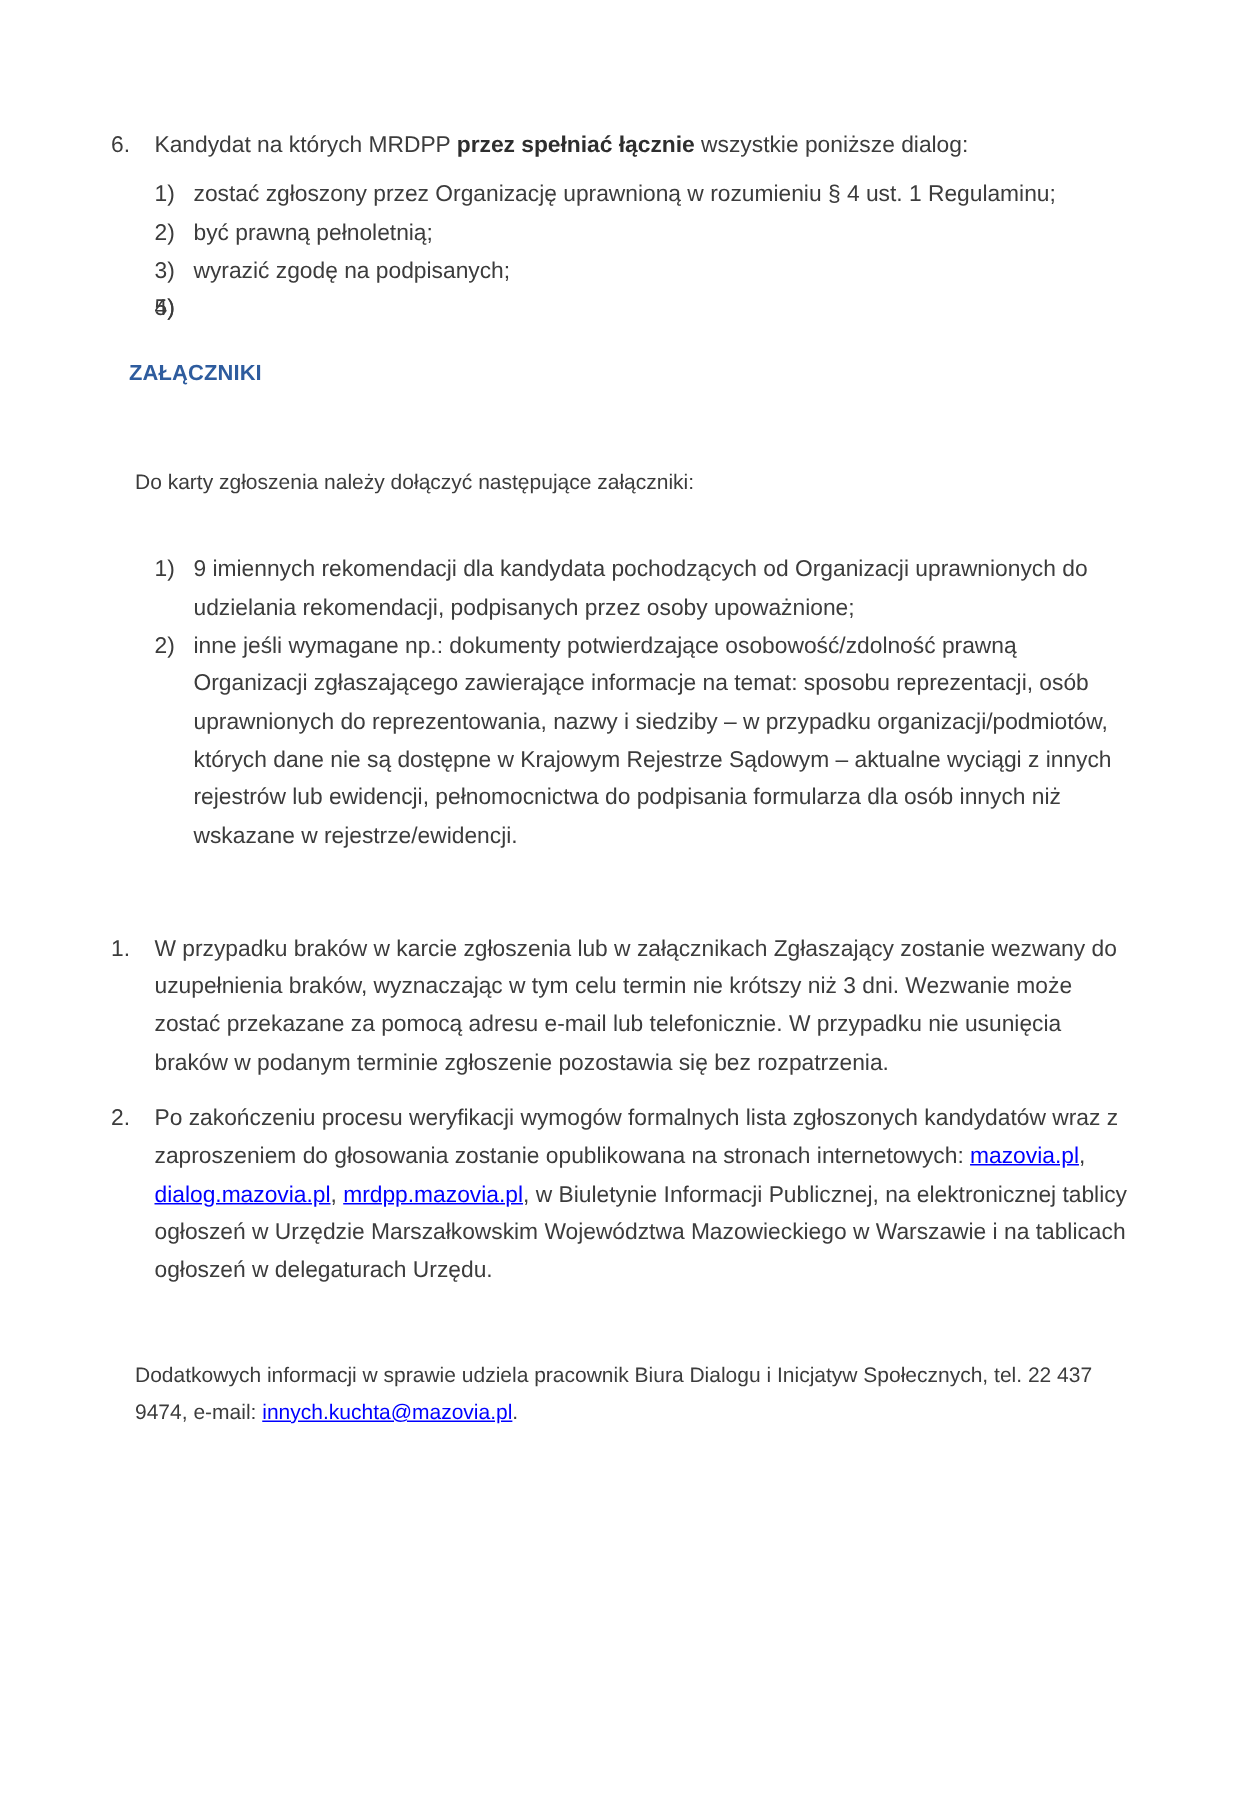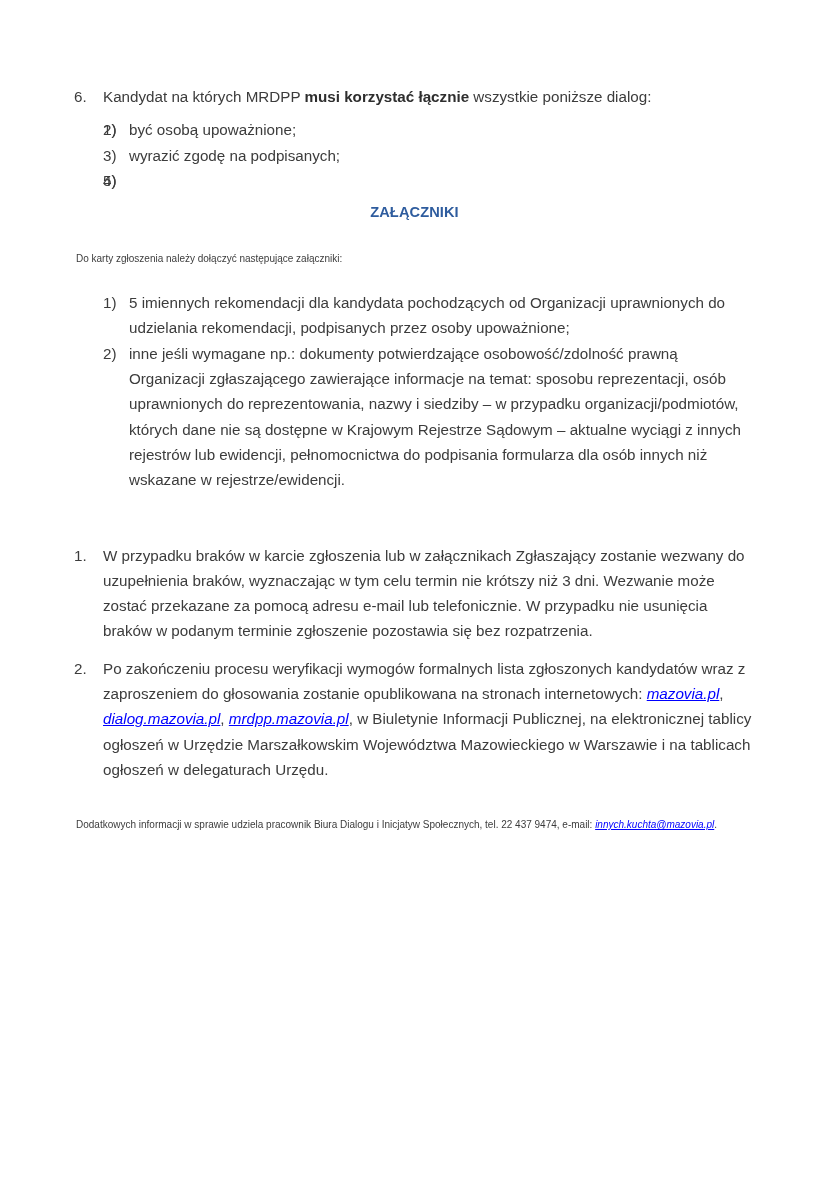--- a/index.html
+++ b/index.html
@@ -20,24 +20,24 @@
     position: relative;
     width: 829px;
     height: 1203px;
     box-sizing: border-box;
     padding: 84px 74px 0 74px;
     background: #ffffff;
   }
 
   
   .para {
-    font-size: 10px;
+    font-size: 14px;
     line-height: 25.3px;
     color: #3c3c3c;
-    margin: 2px;
+    margin: 16px;
   }
 
   
   .olist {
     margin: 0;
     padding: 0;
     list-style: none;
   }
   .olist > li {
     position: relative;
@@ -82,65 +82,64 @@
   .sublist-wrap {
     margin-left: 29px;
   }
 
   
   .section-heading {
     font-size: 14.6px;
     font-weight: bold;
     letter-spacing: 0.1px;
     color: #2e5c9e;
-    margin: 0;
+    margin: 12px;
     line-height: 20px;
-    text-align: center;
   }
 
   
   b, .bold { font-weight: bold; color: #2e2e2e; }
 
   a.doclink,
   .doclink {
     color: #0000ff;
     text-decoration: underline;
     text-underline-offset: 1px;
-    font-style: italic;
   }
 
   
   .gap-sm  { height: 8px; }
   .gap-md  { height: 17px; }
   .gap-lg  { height: 22px; }
   .gap-xl  { height: 28px; }
   .gap-xxl { height: 34px; }
 </style>
 </head>
 <body>
 
 <div class="page">
 
   <ol class="olist">
     <li>
       <span class="marker">6.</span>
-      <span><span>Kandydat na których MRDPP </span><b>musi korzystać łącznie</b><span> wszystkie poniższe dialog:</span></span>
+      <span><span>Kandydat na których MRDPP </span><b>przez spełniać łącznie</b><span> wszystkie poniższe dialog:</span></span>
     </li>
   </ol>
 
   <div class="gap-sm"></div>
 
   <div class="sublist-wrap">
     <ol class="sublist">
       <li>
         <span class="marker">1)</span>
+        <span>zostać zgłoszony przez Organizację uprawnioną w rozumieniu § 4 ust. 1 Regulaminu;</span>
       </li>
       <li>
         <span class="marker">2)</span>
-        <span>być osobą upoważnione;</span>
+        <span>być prawną pełnoletnią;</span>
       </li>
       <li>
         <span class="marker">3)</span>
         <span>wyrazić zgodę na podpisanych;</span>
       </li>
       <li>
         <span class="marker">4)</span>
       </li>
       <li>
         <span class="marker">5)</span>
@@ -155,21 +154,21 @@
   <div class="gap-lg"></div>
 
   <p class="para">Do karty zgłoszenia należy dołączyć następujące załączniki:</p>
 
   <div class="gap-md"></div>
 
   <div class="sublist-wrap">
     <ol class="sublist">
       <li>
         <span class="marker">1)</span>
-        <span>5 imiennych rekomendacji dla kandydata pochodzących od Organizacji uprawnionych do udzielania rekomendacji, podpisanych przez osoby upoważnione;</span>
+        <span>9 imiennych rekomendacji dla kandydata pochodzących od Organizacji uprawnionych do udzielania rekomendacji, podpisanych przez osoby upoważnione;</span>
       </li>
       <li>
         <span class="marker">2)</span>
         <span>inne jeśli wymagane np.: dokumenty potwierdzające osobowość/zdolność prawną Organizacji zgłaszającego zawierające informacje na temat: sposobu reprezentacji, osób uprawnionych do reprezentowania, nazwy i siedziby – w przypadku organizacji/podmiotów, których dane nie są dostępne w Krajowym Rejestrze Sądowym – aktualne wyciągi z innych rejestrów lub ewidencji, pełnomocnictwa do podpisania formularza dla osób innych niż wskazane w rejestrze/ewidencji.</span>
       </li>
     </ol>
   </div>
 
   <div class="gap-xl"></div>
 

